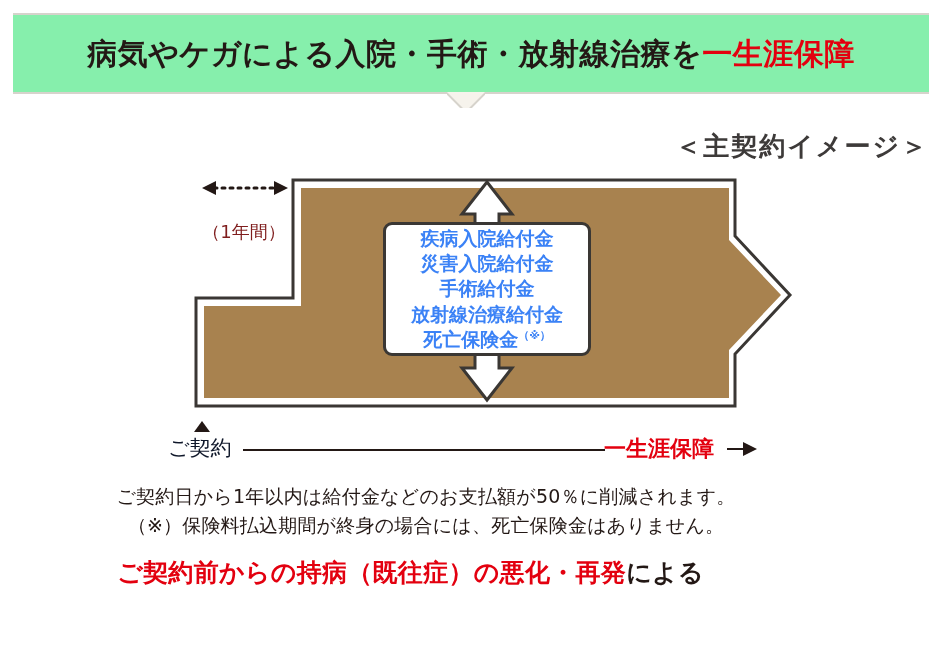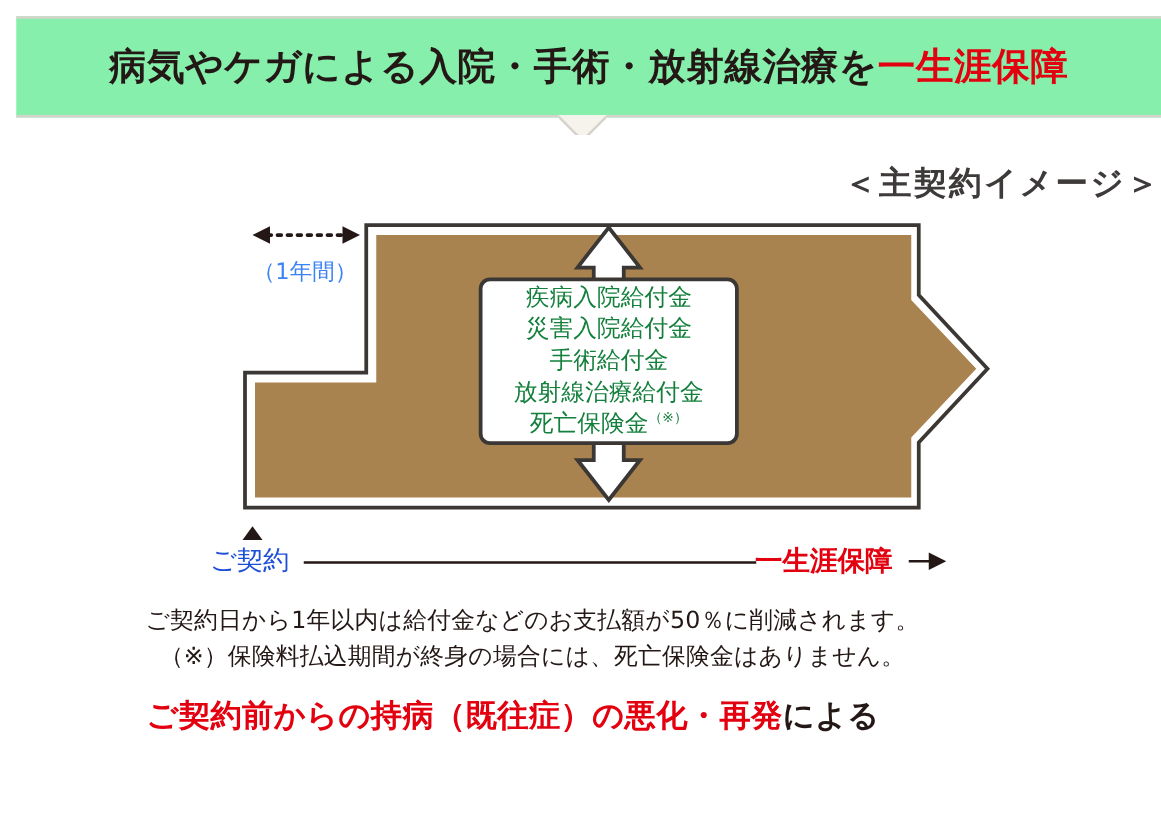--- a/index.html
+++ b/index.html
@@ -96,22 +96,22 @@
   #period-label .big {
     display: block;
     font-size: 22px;
     font-weight: bold;
     color: #231815;
     letter-spacing: 1px;
   }
   #period-label .small {
     display: block;
     font-size: 18px;
-    color: #3b82f6;
-    margin-top: 2px;
+    color: #7f1d1d;
+    margin-top: 16px;
   }
 
   
   #benefit-box {
     position: absolute;
     left: 383px;
     top: 222px;
     width: 208px;
     height: 134px;
     background: #ffffff;
@@ -119,22 +119,22 @@
     border-radius: 9px;
     box-sizing: border-box;
     display: flex;
     flex-direction: column;
     align-items: center;
     justify-content: center;
     z-index: 4;
   }
   #benefit-box .benefit-item {
     font-size: 19px;
-    font-weight: normal;
-    color: #15803d;
+    font-weight: bold;
+    color: #3b82f6;
     line-height: 1.33;
     white-space: nowrap;
   }
   #benefit-box .benefit-item sup {
     font-size: 11px;
     vertical-align: super;
   }
 
   
   #timeline-marker {
@@ -144,21 +144,21 @@
     width: 0; height: 0;
     border-left: 8px solid transparent;
     border-right: 8px solid transparent;
     border-bottom: 11px solid #231815;
   }
   #timeline-start-label {
     position: absolute;
     left: 168px;
     top: 434px;
     font-size: 21px;
-    color: #1d4ed8;
+    color: #0f172a;
     white-space: nowrap;
   }
   #timeline-line {
     position: absolute;
     left: 243px;
     top: 449px;
     width: 362px;
     height: 2px;
     background: #231815;
   }

